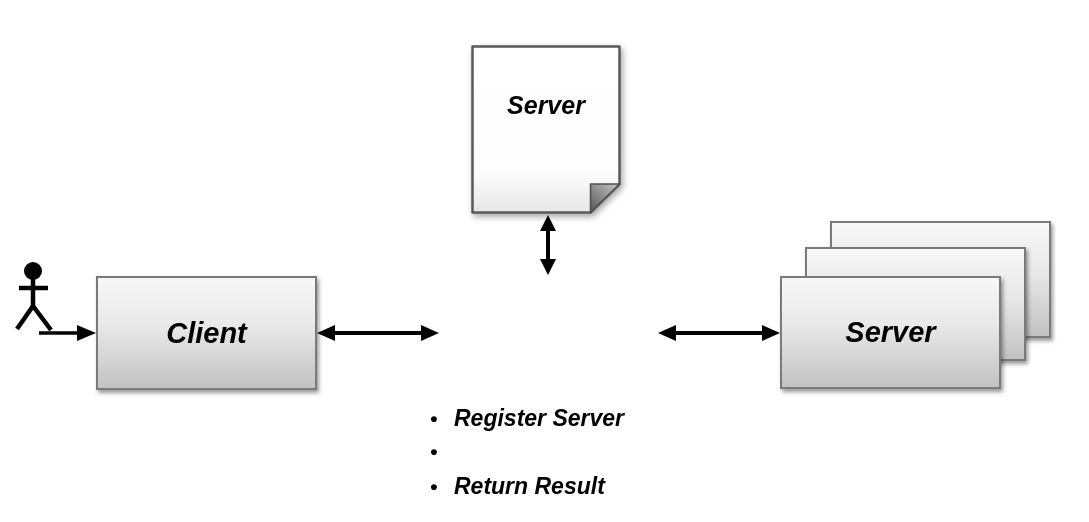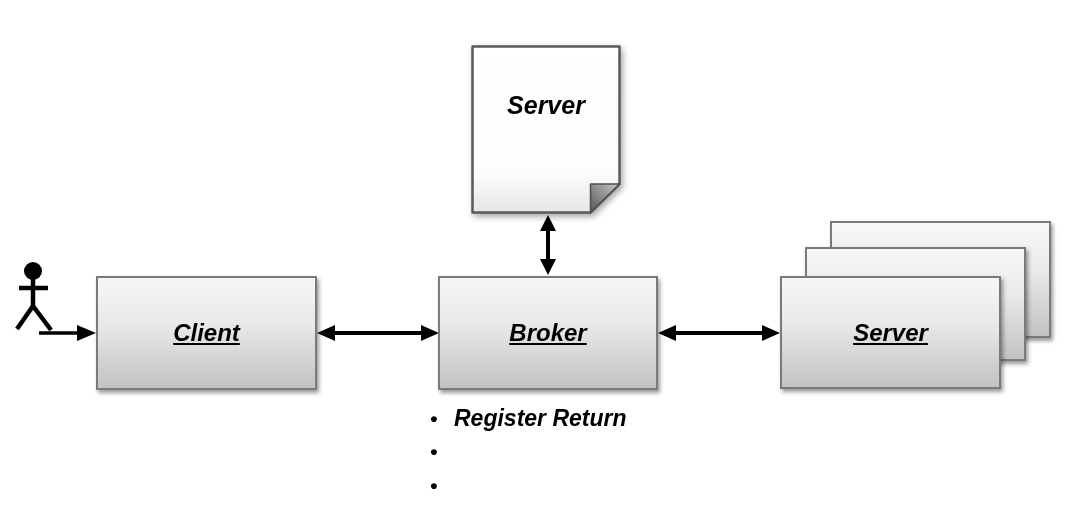--- a/index.html
+++ b/index.html
@@ -22,24 +22,23 @@
   }
   .node{
     position:absolute;
     box-sizing:border-box;
     border:2px solid var(--box-border);
     background:linear-gradient(180deg, var(--box-fill-top) 0%, var(--box-fill-mid) 42%, var(--box-fill-bottom) 100%);
     box-shadow:2px 3px 4px rgba(0,0,0,0.40);
     display:flex;align-items:center;justify-content:center;
   }
   .node-label{
-    font-size:24px;font-weight:bold;font-style:italic;
+    font-size:29px;font-weight:bold;font-style:italic;
     color:var(--text);
     white-space:nowrap;
-    text-decoration:underline;
   }
   .client-node{left:96px;top:276px;width:221px;height:114px;}
   .broker-node{left:438px;top:276px;width:220px;height:114px;}
   .server-node-front{left:780px;top:276px;width:221px;height:113px;z-index:3;}
   .server-node-middle{left:805px;top:247px;width:221px;height:114px;z-index:2;}
   .server-node-back{left:830px;top:221px;width:221px;height:117px;z-index:1;}
   .arrow-svg{position:absolute;color:var(--arrow);}
   .actor-svg{position:absolute;left:8px;top:256px;color:var(--arrow);}
   .doc-wrap{position:absolute;left:470px;top:44px;width:152px;height:171px;}
   .doc-svg{position:absolute;left:0;top:0;filter:drop-shadow(2px 3px 3px rgba(0,0,0,0.35));}
@@ -79,23 +78,20 @@
   <div class="node client-node">
     <span class="node-label">Client</span>
   </div>
 
   <svg class="arrow-svg" style="left:316px;top:323px;" width="124" height="20" viewBox="0 0 124 20">
     <line x1="15" y1="10" x2="109" y2="10" stroke="currentColor" stroke-width="4"></line>
     <polygon points="1,10 19,2 19,18" fill="currentColor"></polygon>
     <polygon points="123,10 105,2 105,18" fill="currentColor"></polygon>
   </svg>
 
-  <div class="node broker-node">
-    <span class="node-label">Broker</span>
-  </div>
 
   <svg class="arrow-svg" style="left:657px;top:323px;" width="124" height="20" viewBox="0 0 124 20">
     <line x1="15" y1="10" x2="109" y2="10" stroke="currentColor" stroke-width="4"></line>
     <polygon points="1,10 19,2 19,18" fill="currentColor"></polygon>
     <polygon points="123,10 105,2 105,18" fill="currentColor"></polygon>
   </svg>
 
   <div class="doc-wrap">
     <svg class="doc-svg" width="152" height="171" viewBox="0 0 152 171">
       <defs>
@@ -125,23 +121,24 @@
 
   <div class="node server-node-back"></div>
   <div class="node server-node-middle"></div>
   <div class="node server-node-front">
     <span class="node-label">Server</span>
   </div>
 
   <div class="bullet-list">
     <div class="bullet-row">
       <span class="bullet-glyph">•</span>
-      <span class="bullet-text">Register Return</span>
+      <span class="bullet-text">Register Server</span>
     </div>
     <div class="bullet-row">
       <span class="bullet-glyph">•</span>
     </div>
     <div class="bullet-row">
       <span class="bullet-glyph">•</span>
+      <span class="bullet-text">Return Result</span>
     </div>
   </div>
 
 </div>
 
 </body></html>

